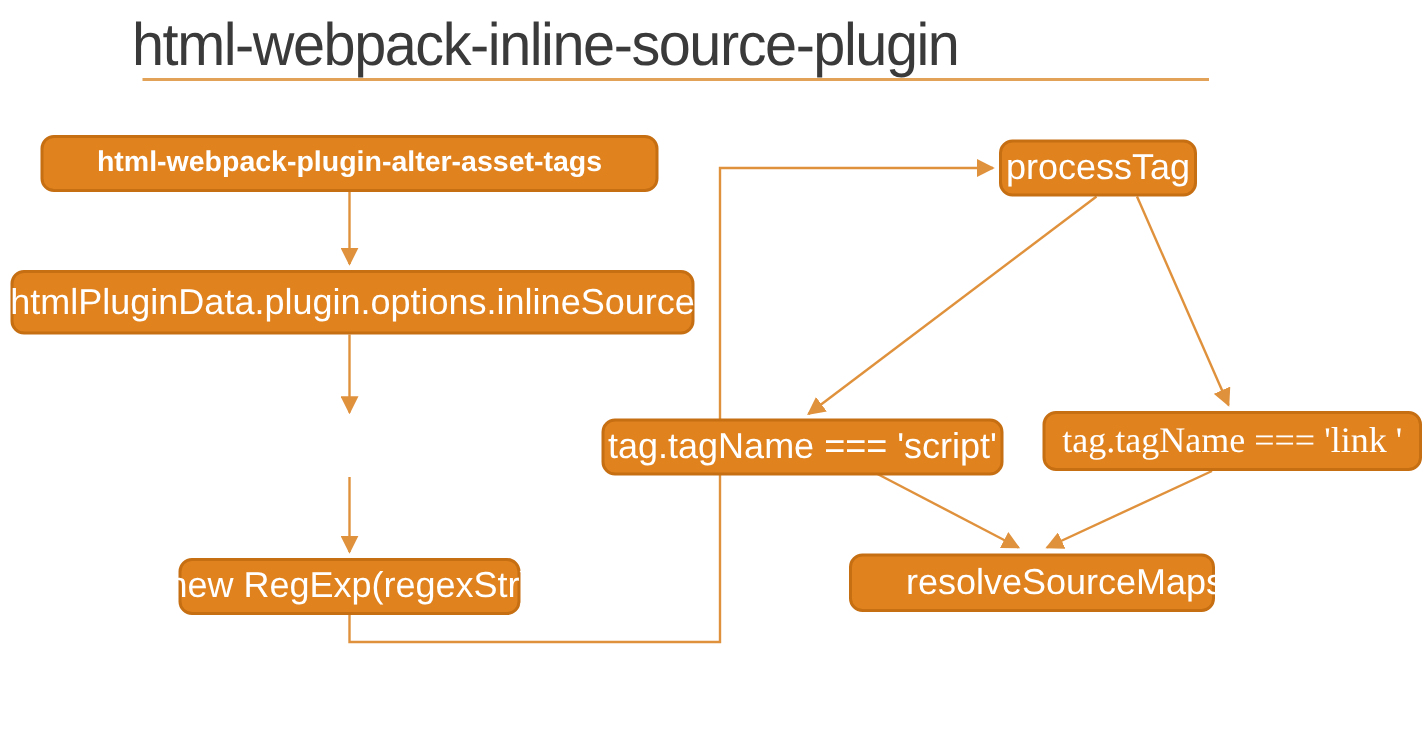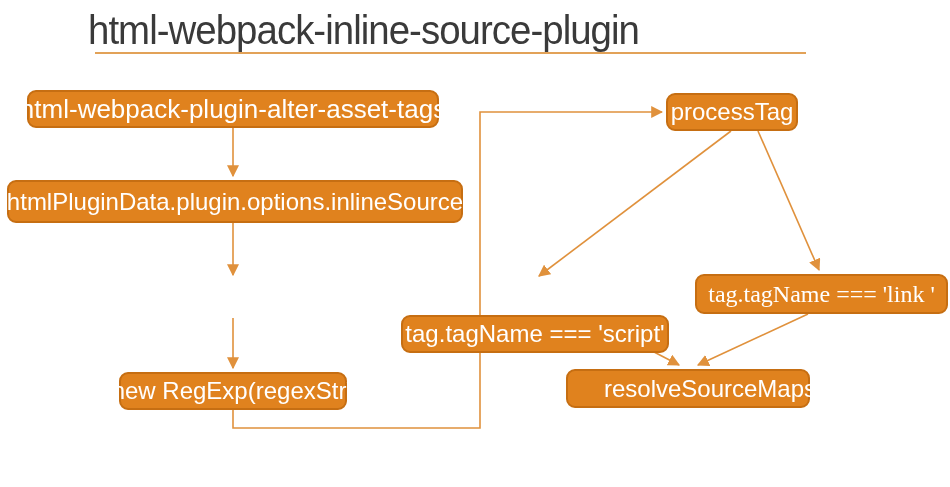--- a/index.html
+++ b/index.html
@@ -44,21 +44,21 @@
     border: 2px solid #c66e12;
     border-radius: 9px;
     color: #ffffff;
     display: flex;
     align-items: center;
     justify-content: center;
     font-size: 24px;
     white-space: nowrap;
     text-align: center;
   }
-  .node.small-text { font-size: 26px; }
+  .node.small-text { font-size: 19px; font-weight: bold; }
 </style>
 </head>
 <body>
 
 <div class="canvas">
 
   <h1 class="page-title">html-webpack-inline-source-plugin</h1>
   <div class="title-underline"></div>
 
   <svg class="connector-svg" viewBox="0 0 950 487" xmlns="http://www.w3.org/2000/svg">
@@ -81,19 +81,19 @@
 
   <div class="node small-text" style="left:27px;  top:90px;  width:412px; height:38px;">html-webpack-plugin-alter-asset-tags</div>
 
   <div class="node" style="left:7px;   top:180px; width:456px; height:43px;">htmlPluginData.plugin.options.inlineSource</div>
 
 
   <div class="node" style="left:119px; top:372px; width:228px; height:38px;">new RegExp(regexStr)</div>
 
   <div class="node" style="left:666px; top:93px;  width:132px; height:38px;">processTag</div>
 
-  <div class="node" style="left:401px; top:279px; width:268px; height:38px;margin-top:36px;">tag.tagName === 'script'</div>
+  <div class="node" style="left:401px; top:279px; width:268px; height:38px;">tag.tagName === 'script'</div>
 
   <div class="node" style="left:695px; top:274px; width:253px; height:40px;font-family:Liberation Serif, serif;">tag.tagName === 'link '</div>
 
   <div class="node" style="left:566px; top:369px; width:244px; height:39px;padding-left:44px;">resolveSourceMaps</div>
 
 </div>
 
 </body></html>

